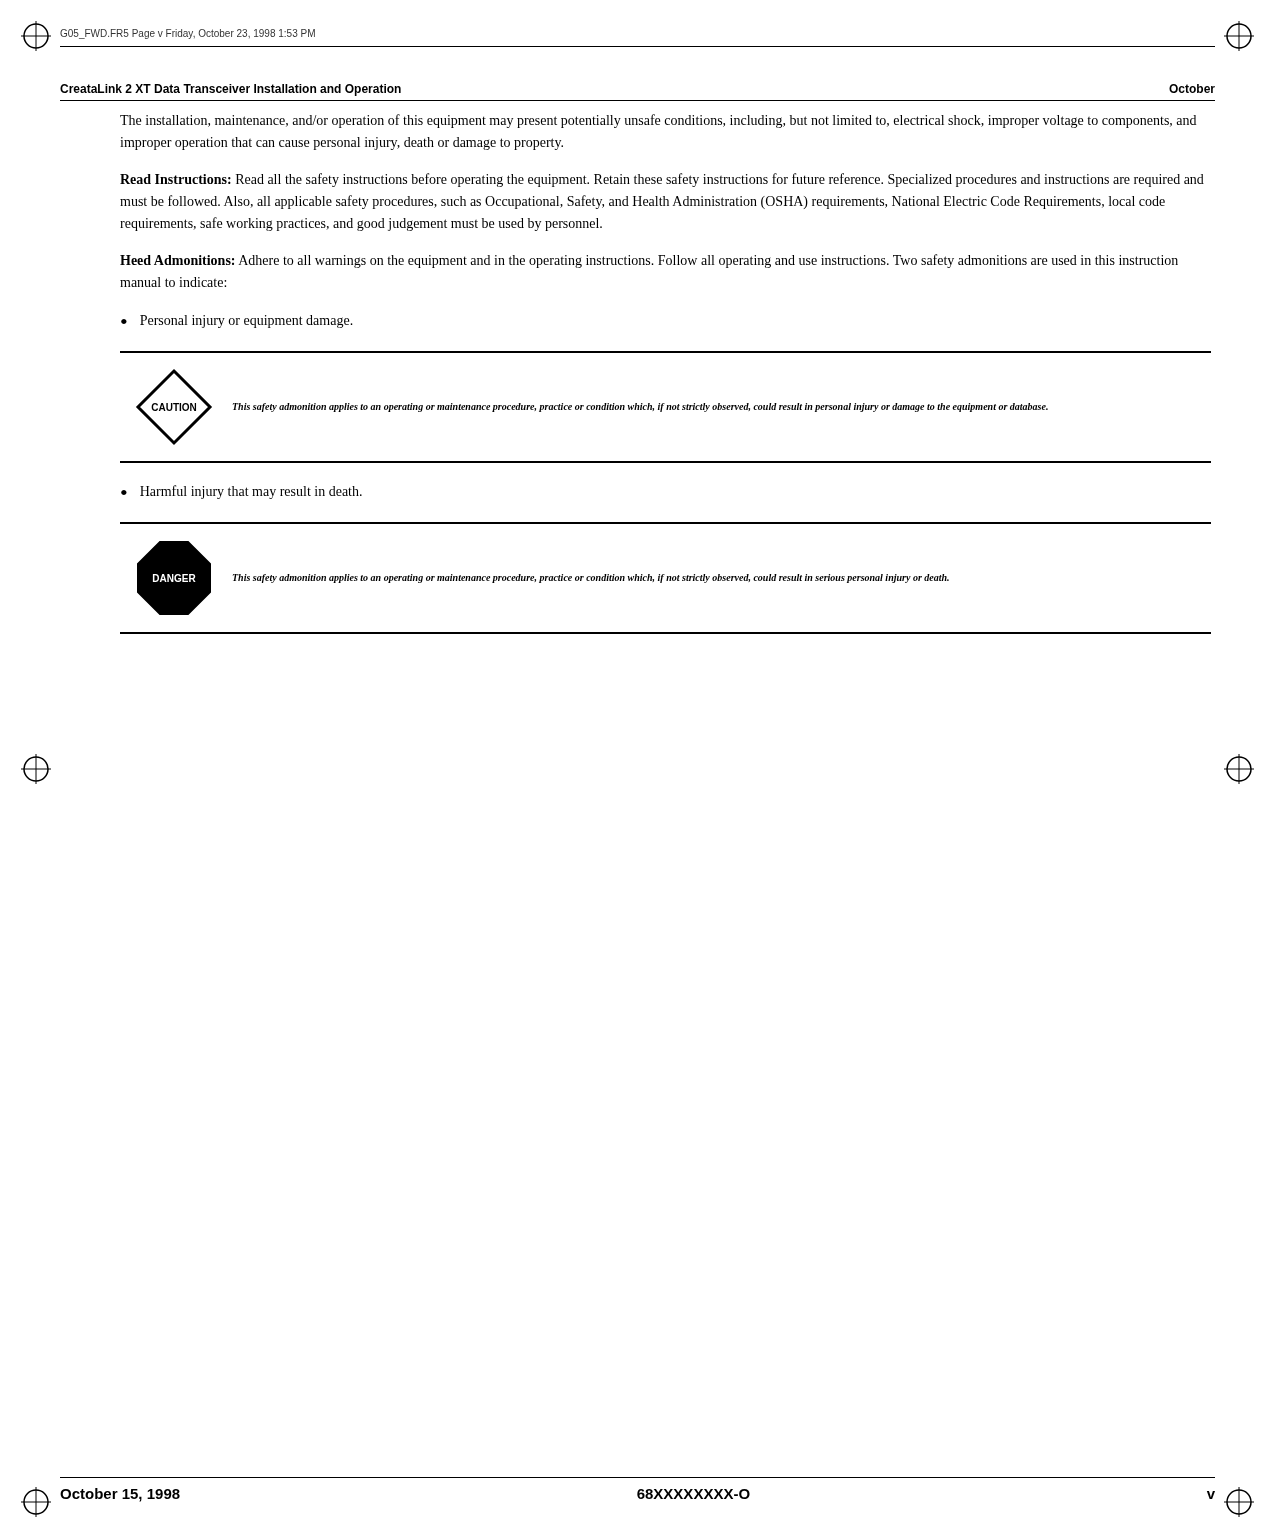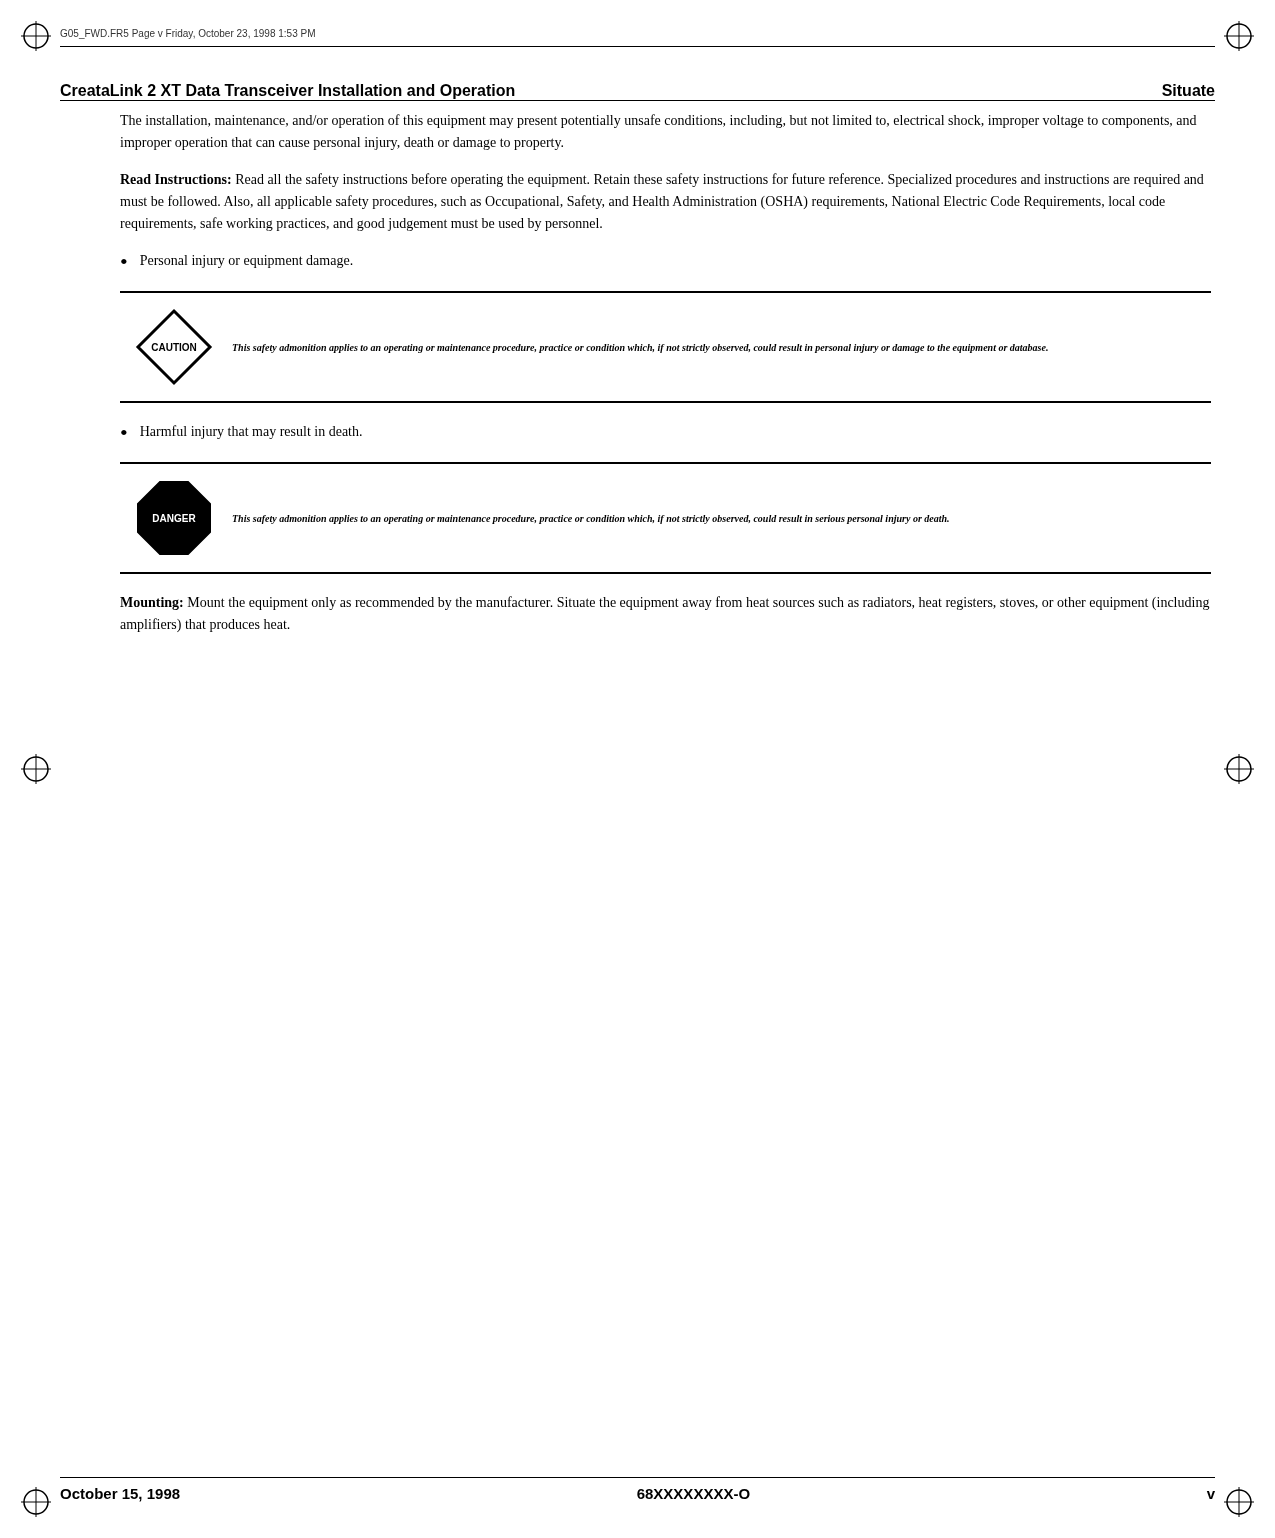--- a/index.html
+++ b/index.html
@@ -65,21 +65,21 @@
     }
 
     
     .running-header {
       position: absolute;
       top: 82px;
       left: 60px;
       right: 60px;
       display: flex;
       justify-content: space-between;
-      font-size: 16px;
+      font-size: 12px;
       font-family: Arial, sans-serif;
       font-weight: bold;
     }
     .running-header-rule {
       position: absolute;
       top: 100px;
       left: 60px;
       right: 60px;
       height: 1px;
       background: #000;
@@ -247,36 +247,39 @@
       </svg>
   </div>
 
   <div class="file-info-bar">
     <span class="file-text">G05_FWD.FR5  Page v  Friday, October 23, 1998  1:53 PM</span>
   </div>
   <div class="header-rule-top"></div>
 
   <div class="running-header">
     <span>CreataLink 2 XT Data Transceiver Installation and Operation</span>
-    <span>Situate</span>
+    <span>October</span>
   </div>
   <div class="running-header-rule"></div>
 
   <div class="main-content">
 
     <div class="text-block">
 
       <div class="paragraph">
         <span>The installation, maintenance, and/or operation of this equipment may present potentially unsafe conditions, including, but not limited to, electrical shock, improper voltage to components, and improper operation that can cause personal injury, death or damage to property.</span>
       </div>
 
       <div class="paragraph">
         <span class="bold-lead">Read Instructions:</span><span> Read all the safety instructions before operating the equipment. Retain these safety instructions for future reference. Specialized procedures and instructions are required and must be followed. Also, all applicable safety procedures, such as Occupational, Safety, and Health Administration (OSHA) requirements, National Electric Code Requirements, local code requirements, safe working practices, and good judgement must be used by personnel.</span>
       </div>
 
+      <div class="paragraph">
+        <span class="bold-lead">Heed Admonitions:</span><span> Adhere to all warnings on the equipment and in the operating instructions. Follow all operating and use instructions. Two safety admonitions are used in this instruction manual to indicate:</span>
+      </div>
 
       <div class="bullet-item">
         <span class="bullet-dot">•</span>
         <span>Personal injury or equipment damage.</span>
       </div>
 
       <div class="admonition-box">
         <div class="caution-icon">
           <svg width="80" height="80" viewBox="0 0 80 80">
 
@@ -296,23 +299,20 @@
         <div class="danger-icon">
           <svg width="80" height="80" viewBox="0 0 80 80">
 
             <polygon points="26,4 54,4 76,26 76,54 54,76 26,76 4,54 4,26" fill="#000" stroke="#000" stroke-width="2"></polygon>
             <text x="40" y="44" text-anchor="middle" font-family="Arial, sans-serif" font-size="10" font-weight="bold" fill="#ffffff">DANGER</text>
           </svg>
         </div>
         <div class="admonition-text">This safety admonition applies to an operating or maintenance procedure, practice or condition which, if not strictly observed, could result in serious personal injury or death.</div>
       </div>
 
-      <div class="paragraph" style="margin-top: 14px;">
-        <span class="bold-lead">Mounting:</span><span> Mount the equipment only as recommended by the manufacturer. Situate the equipment away from heat sources such as radiators, heat registers, stoves, or other equipment (including amplifiers) that produces heat.</span>
-      </div>
 
     </div>
   </div>
 
   <div class="footer-rule"></div>
   <div class="footer">
     <span>October 15, 1998</span>
     <span class="footer-center">68XXXXXXXX-O</span>
     <span>v</span>
   </div>

